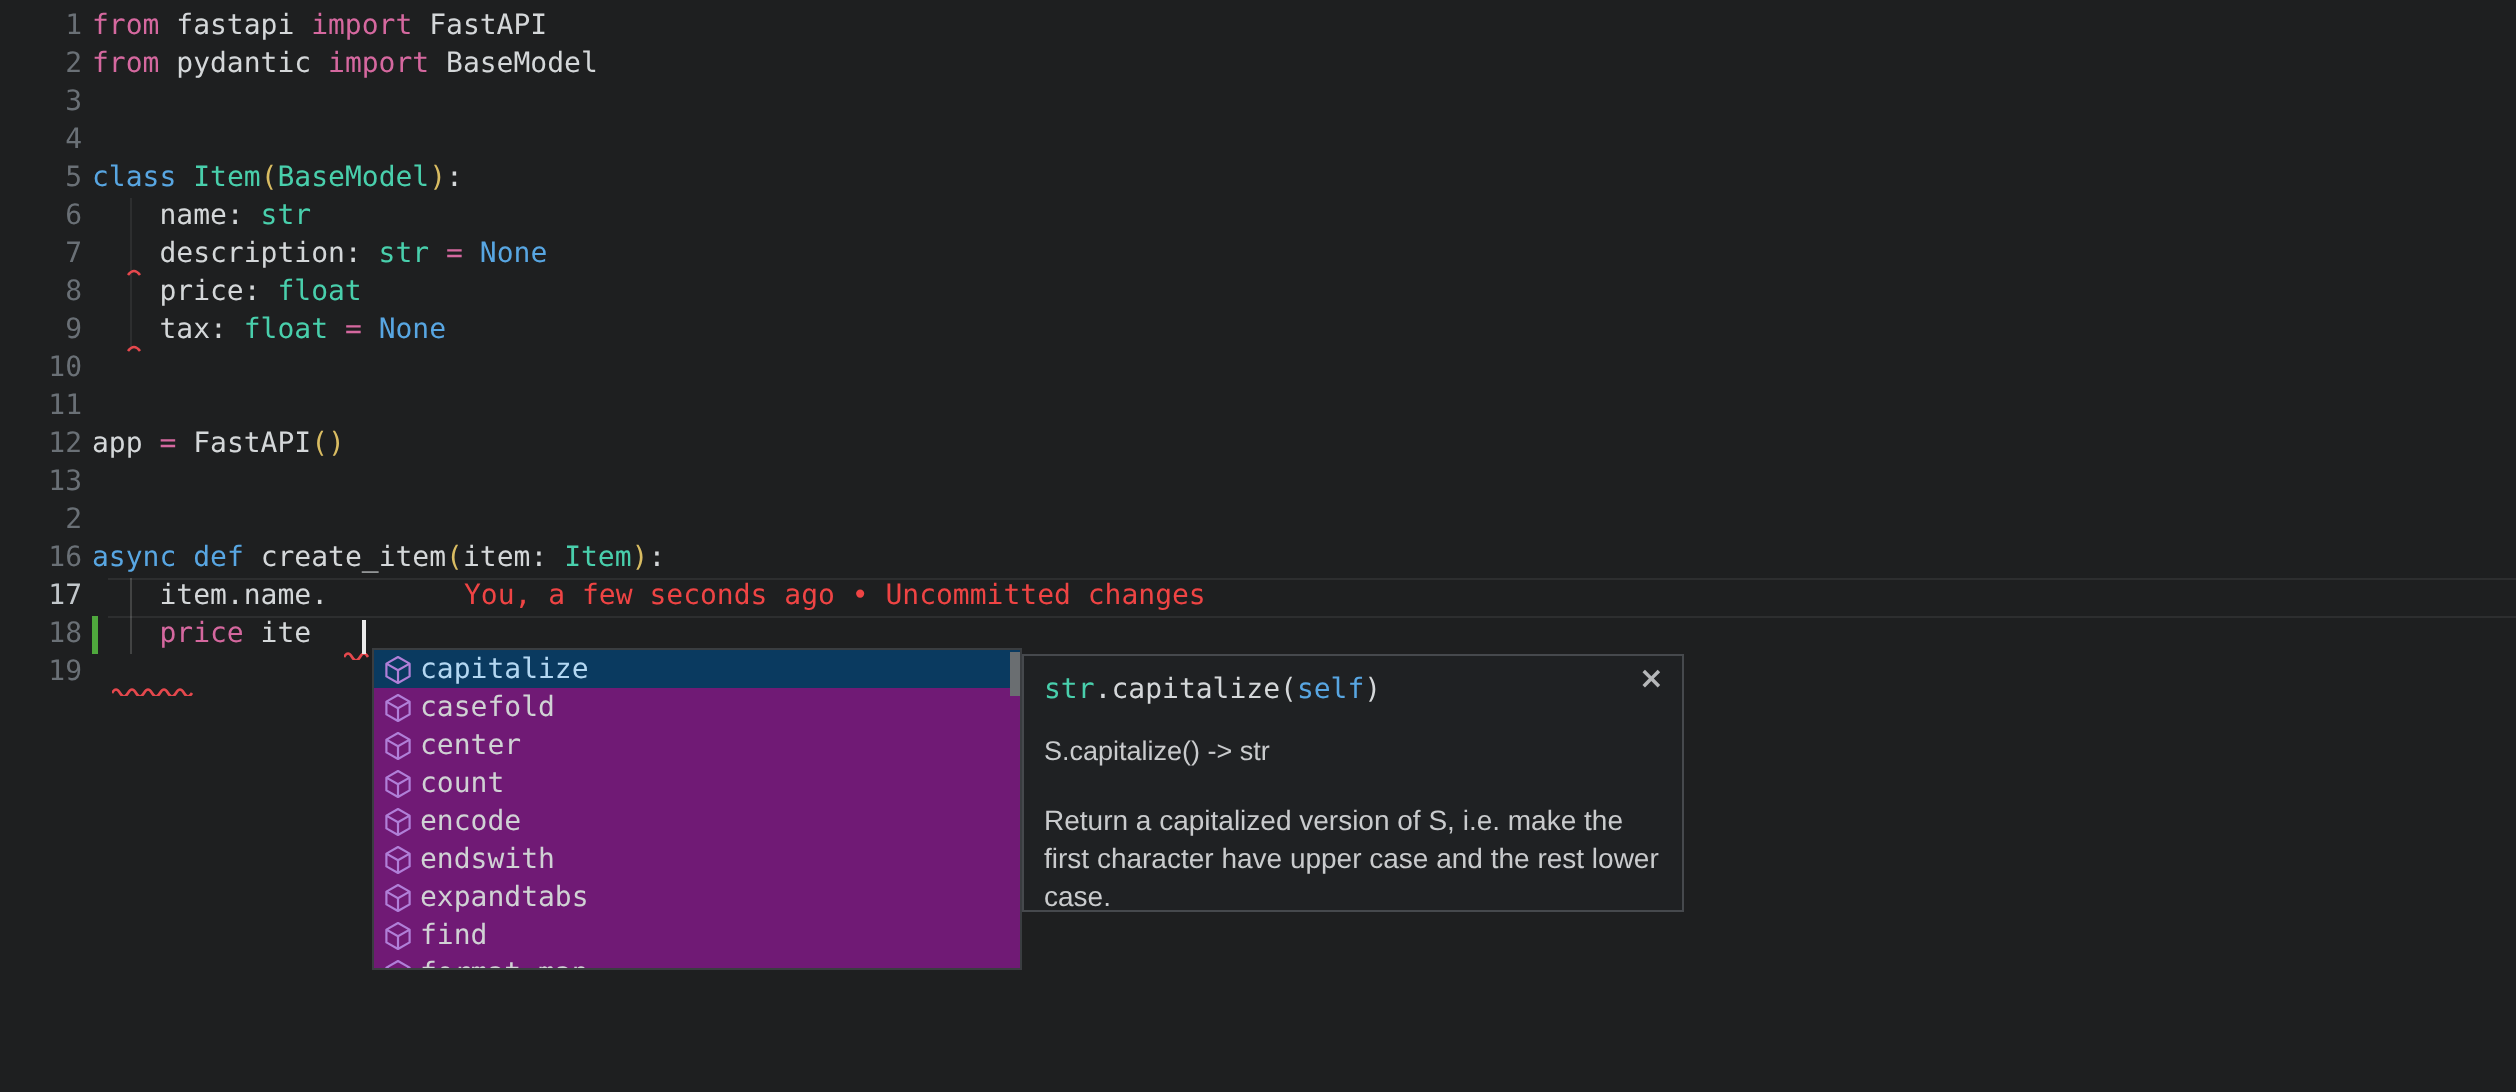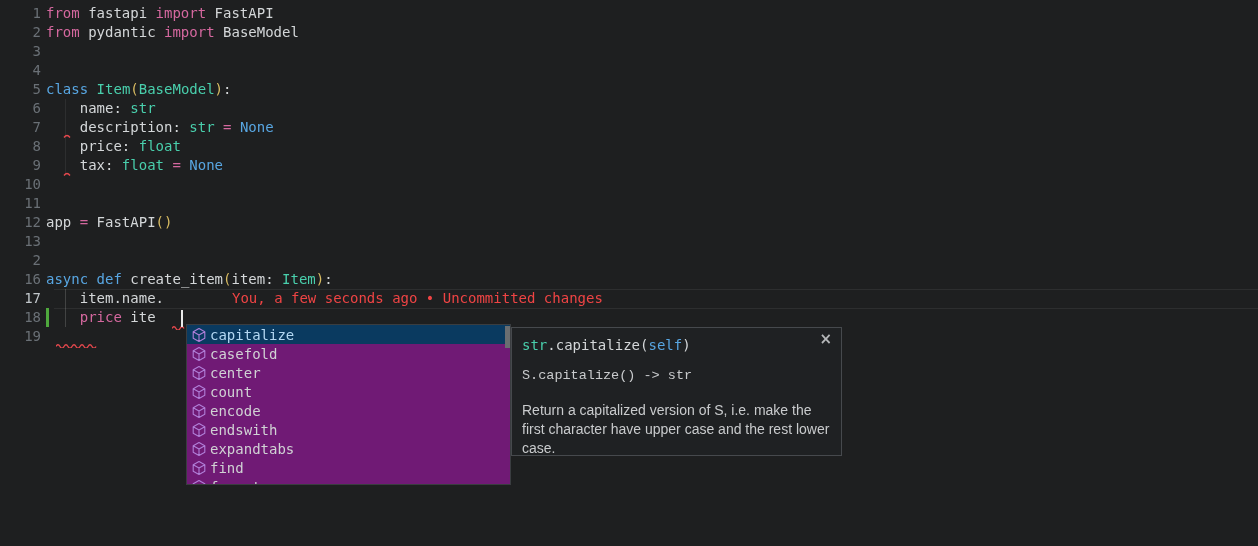--- a/index.html
+++ b/index.html
@@ -30,21 +30,21 @@
   .sitem{display:flex;align-items:center;height:19px;padding-left:4px;font-size:14px;color:#d0d2d4;}
   .sitem.sel{background:#0a3a60;color:#b3d7f2;}
   .sitem svg{flex:0 0 16px;margin-right:3px;}
   #suggest-scrollbar{position:absolute;right:0;top:1px;width:5px;height:22px;background:#6a6e71;}
   
   #docs{position:absolute;left:511px;top:327px;width:331px;height:129px;box-sizing:border-box;
         background:#1f2123;border:1px solid #46494d;z-index:19;overflow:hidden;}
   #docs-sig{margin:8px 24px 0 10px;font-size:14px;line-height:19px;white-space:pre;}
   .docs-close{position:absolute;top:4px;right:9px;color:#b5b7b9;font-size:15px;font-weight:bold;
         font-family:"DejaVu Sans","Liberation Sans",sans-serif;cursor:default;line-height:15px;}
-  #docs-summary{margin:12px 10px 0 10px;font-family:Liberation Mono, monospace;
+  #docs-summary{margin:12px 10px 0 10px;font-family:Liberation Sans, sans-serif;
         font-size:13.5px;color:#c9cbcd;line-height:17px;}
   #docs-body{margin:17px 10px 0 10px;font-family:"Liberation Sans","DejaVu Sans",sans-serif;
         font-size:14px;color:#c9cbcd;line-height:19px;}
 </style>
 </head>
 <body>
 
 <div id="stage">
 
   <div id="code-lines">

